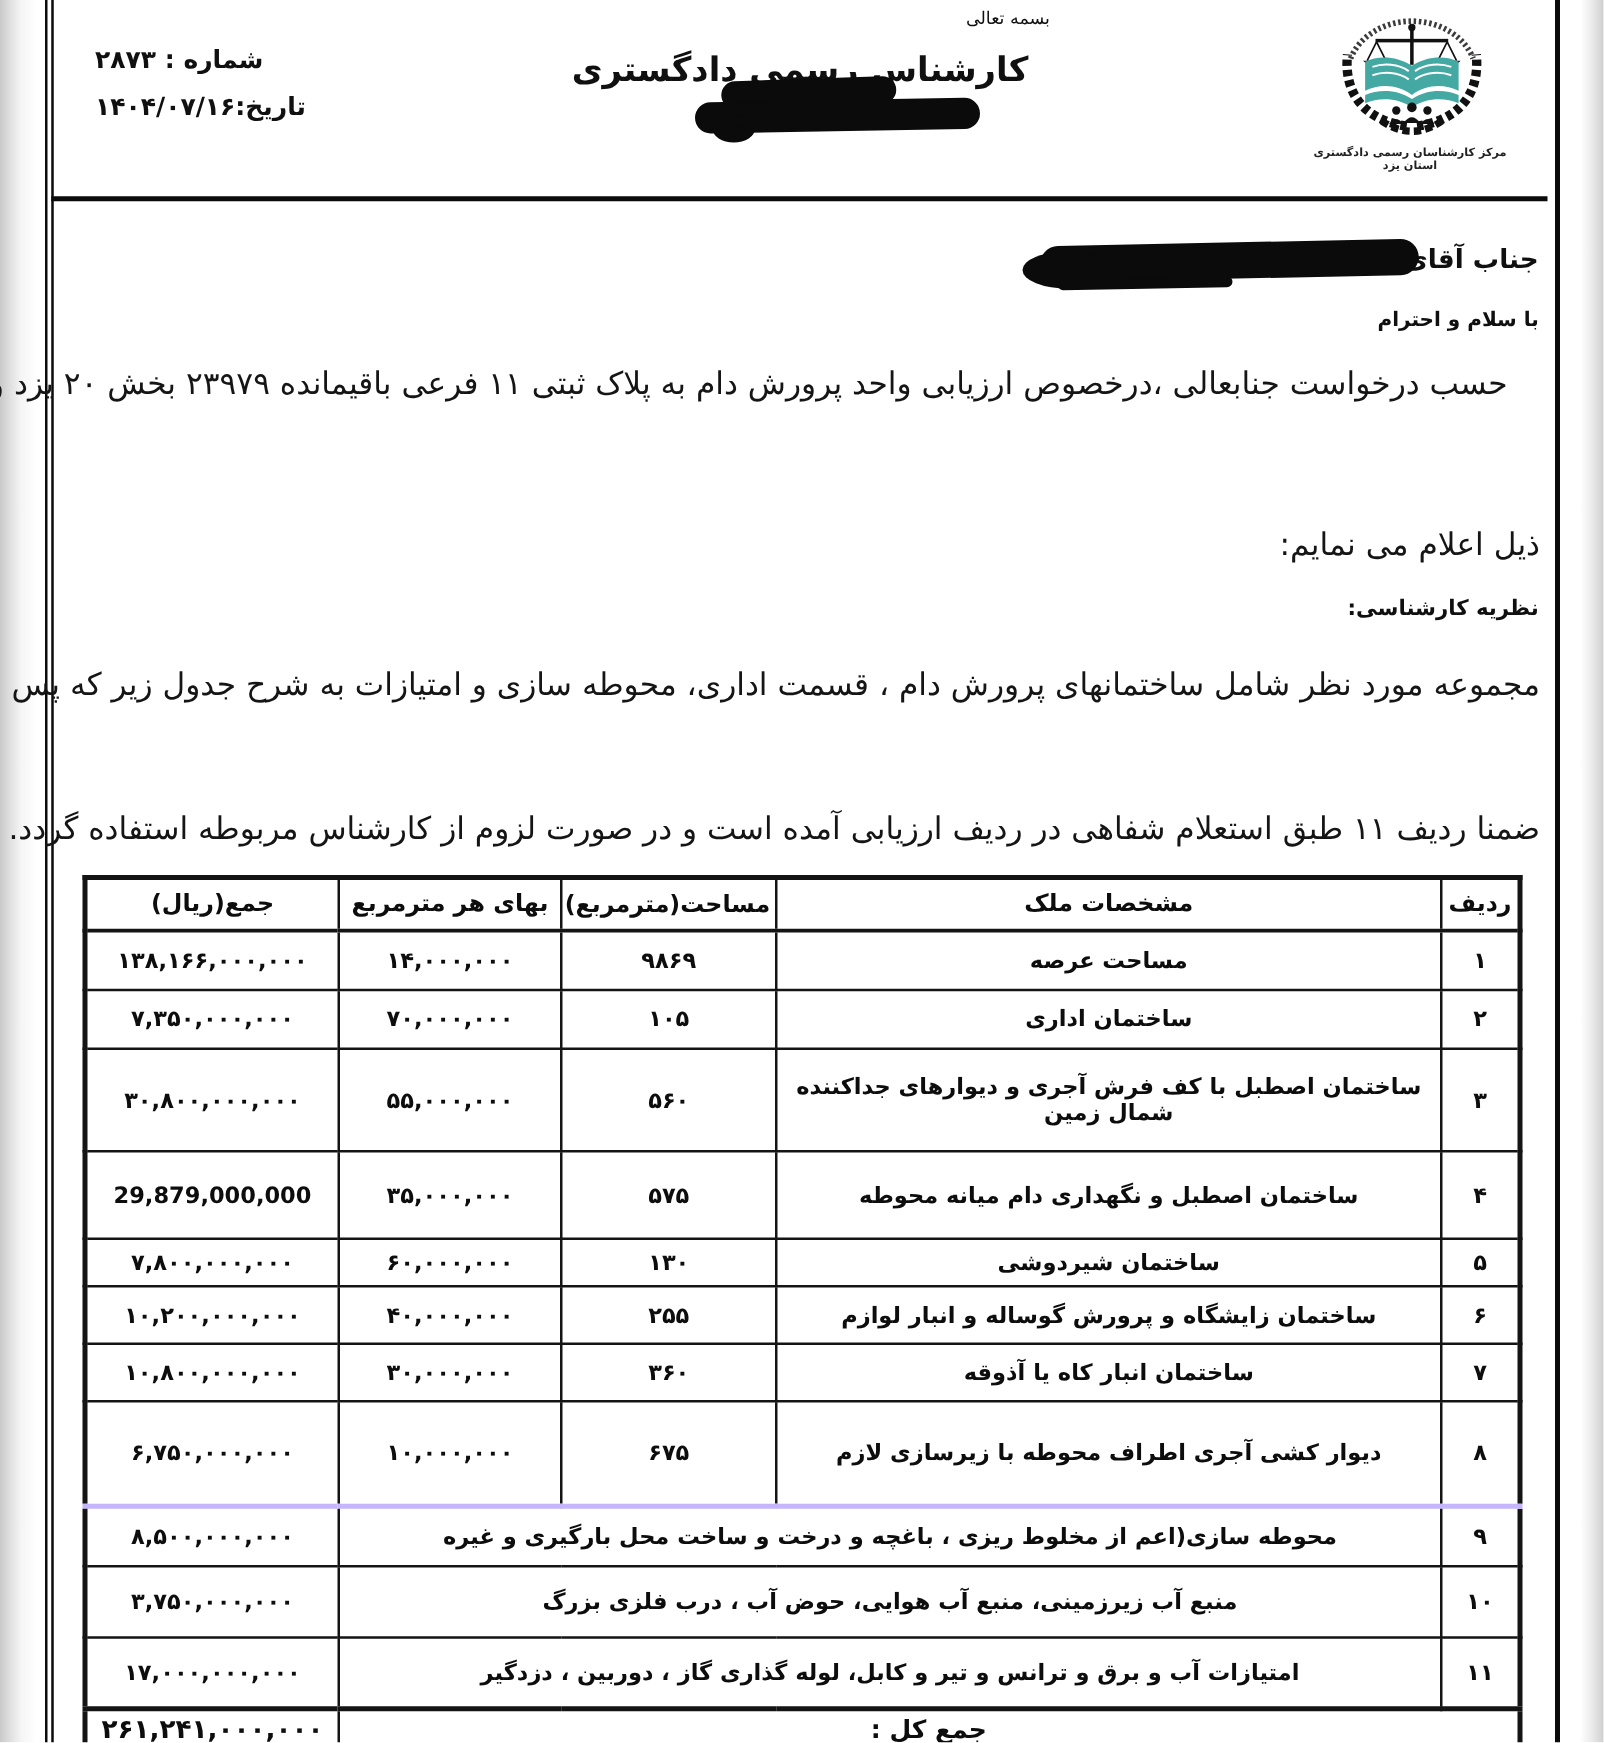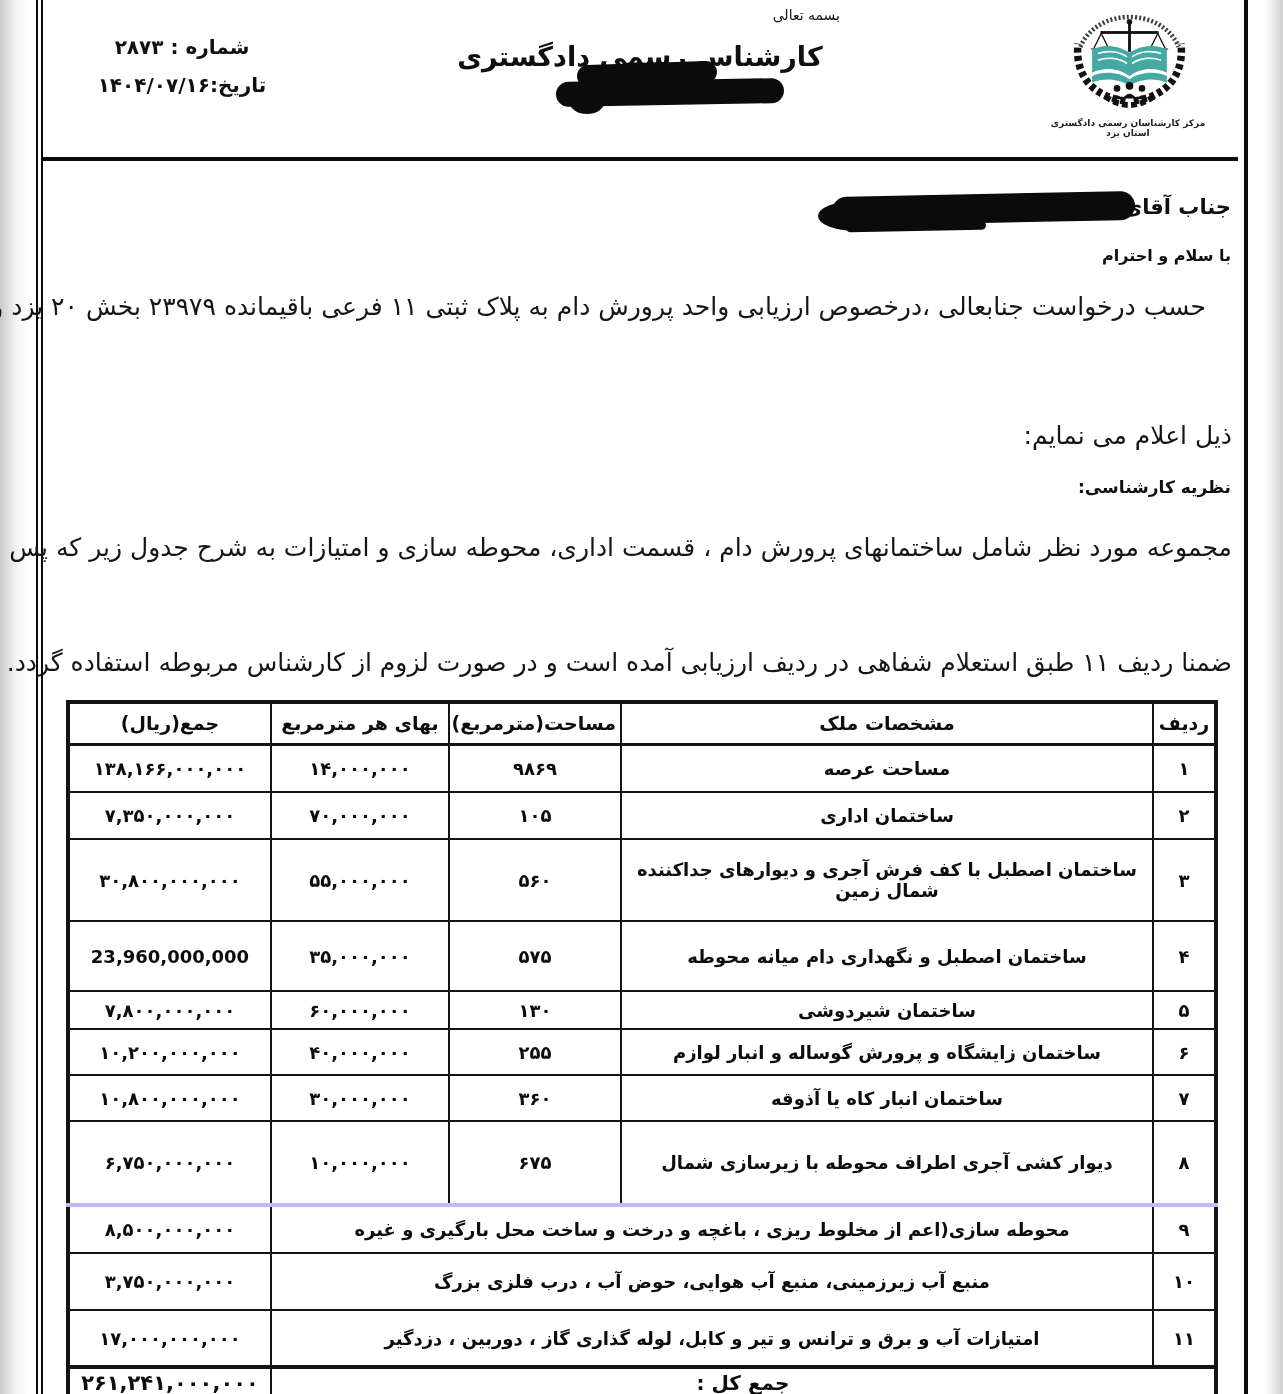--- a/index.html
+++ b/index.html
@@ -12,21 +12,21 @@
              background:linear-gradient(270deg,#cfcfcf 0px,#ececec 10px,#ffffff 19px);}
   
   .frame{position:absolute;left:36px;top:-10px;width:1201px;height:1420px;
          border-left:7px double #0b0b0b;border-right:4px solid #0b0b0b;}
   .rule{position:absolute;left:41px;top:157px;width:1197px;height:4px;background:#0b0b0b;}
 
   .bismillah{position:absolute;left:440px;top:7px;width:400px;text-align:right;
              font-size:14px;direction:rtl;}
   .doc-title{position:absolute;left:370px;top:28px;width:540px;text-align:center;
              font-size:27px;font-weight:bold;direction:rtl;margin-top:13px;}
-  .meta{position:absolute;left:76px;top:28px;width:212px;direction:rtl;text-align:center;
+  .meta{position:absolute;left:76px;top:28px;width:212px;direction:rtl;text-align:left;
         font-weight:bold;font-size:20px;line-height:38px;}
 
   
   .logo-svg{position:absolute;left:1052px;top:2px;}
   .logo-caption{position:absolute;left:1038px;top:118px;width:180px;text-align:center;
                 font-size:9px;font-weight:bold;direction:rtl;color:#222;}
 
   
   .blob{position:absolute;background:#0b0b0b;}
   .blob-title-a{left:577px;top:63px;width:140px;height:22px;border-radius:11px;transform:rotate(-2deg);}
@@ -179,21 +179,21 @@
         <td class="desc-r">ساختمان اصطبل با کف فرش آجری و دیوارهای جداکننده شمال زمین</td>
         <td>۵۶۰</td>
         <td>۵۵,۰۰۰,۰۰۰</td>
         <td>۳۰,۸۰۰,۰۰۰,۰۰۰</td>
       </tr>
       <tr style="height:70px">
         <td>۴</td>
         <td>ساختمان اصطبل  و نگهداری دام میانه محوطه</td>
         <td>۵۷۵</td>
         <td>۳۵,۰۰۰,۰۰۰</td>
-        <td>23,960,000,000</td>
+        <td>29,879,000,000</td>
       </tr>
       <tr style="height:38px">
         <td>۵</td>
         <td>ساختمان شیردوشی</td>
         <td>۱۳۰</td>
         <td>۶۰,۰۰۰,۰۰۰</td>
         <td>۷,۸۰۰,۰۰۰,۰۰۰</td>
       </tr>
       <tr style="height:46px">
         <td>۶</td>
@@ -204,21 +204,21 @@
       </tr>
       <tr style="height:46px">
         <td>۷</td>
         <td>ساختمان انبار کاه  یا آذوقه</td>
         <td>۳۶۰</td>
         <td>۳۰,۰۰۰,۰۰۰</td>
         <td>۱۰,۸۰۰,۰۰۰,۰۰۰</td>
       </tr>
       <tr style="height:84px">
         <td>۸</td>
-        <td>دیوار کشی آجری اطراف محوطه با زیرسازی شمال</td>
+        <td>دیوار کشی آجری اطراف محوطه با زیرسازی لازم</td>
         <td>۶۷۵</td>
         <td>۱۰,۰۰۰,۰۰۰</td>
         <td>۶,۷۵۰,۰۰۰,۰۰۰</td>
       </tr>
       <tr class="thick" style="height:48px">
         <td>۹</td>
         <td colspan="3">محوطه سازی(اعم از مخلوط ریزی ، باغچه و درخت و ساخت محل بارگیری و غیره</td>
         <td>۸,۵۰۰,۰۰۰,۰۰۰</td>
       </tr>
       <tr style="height:57px">

